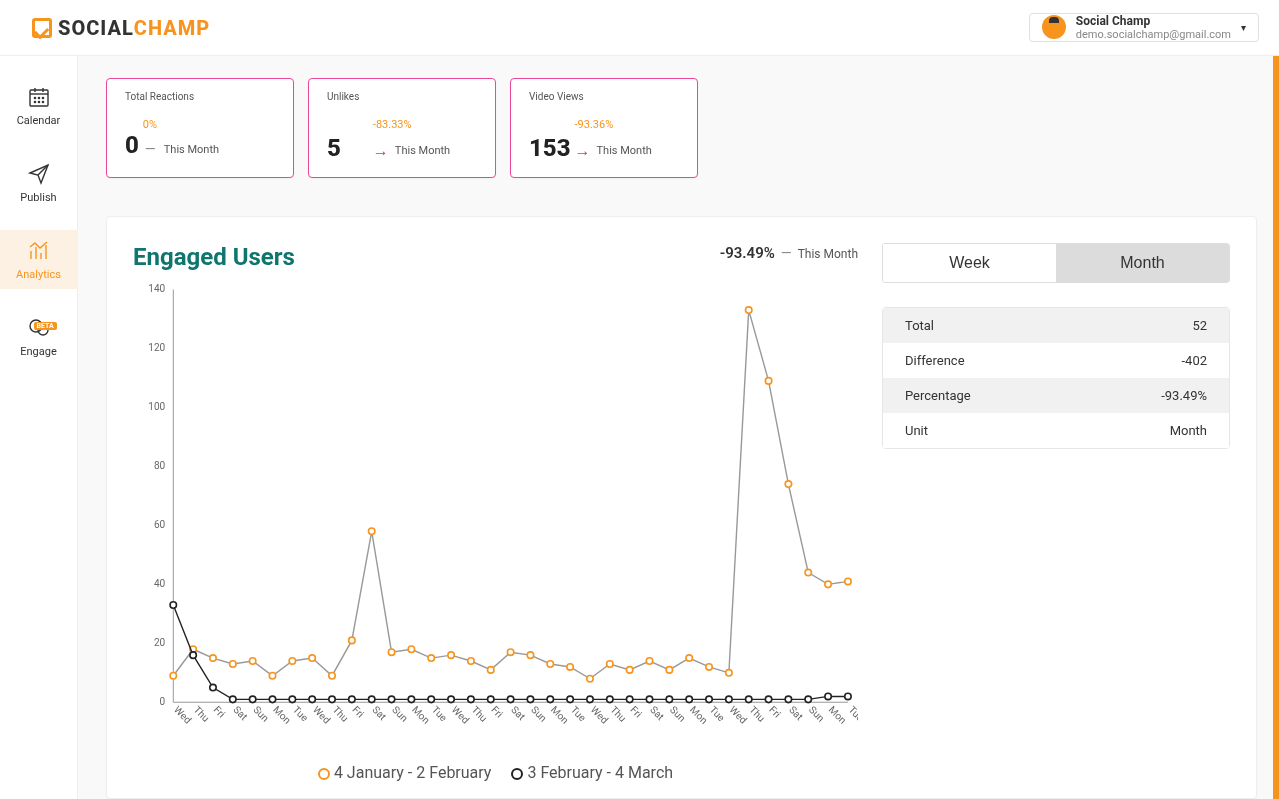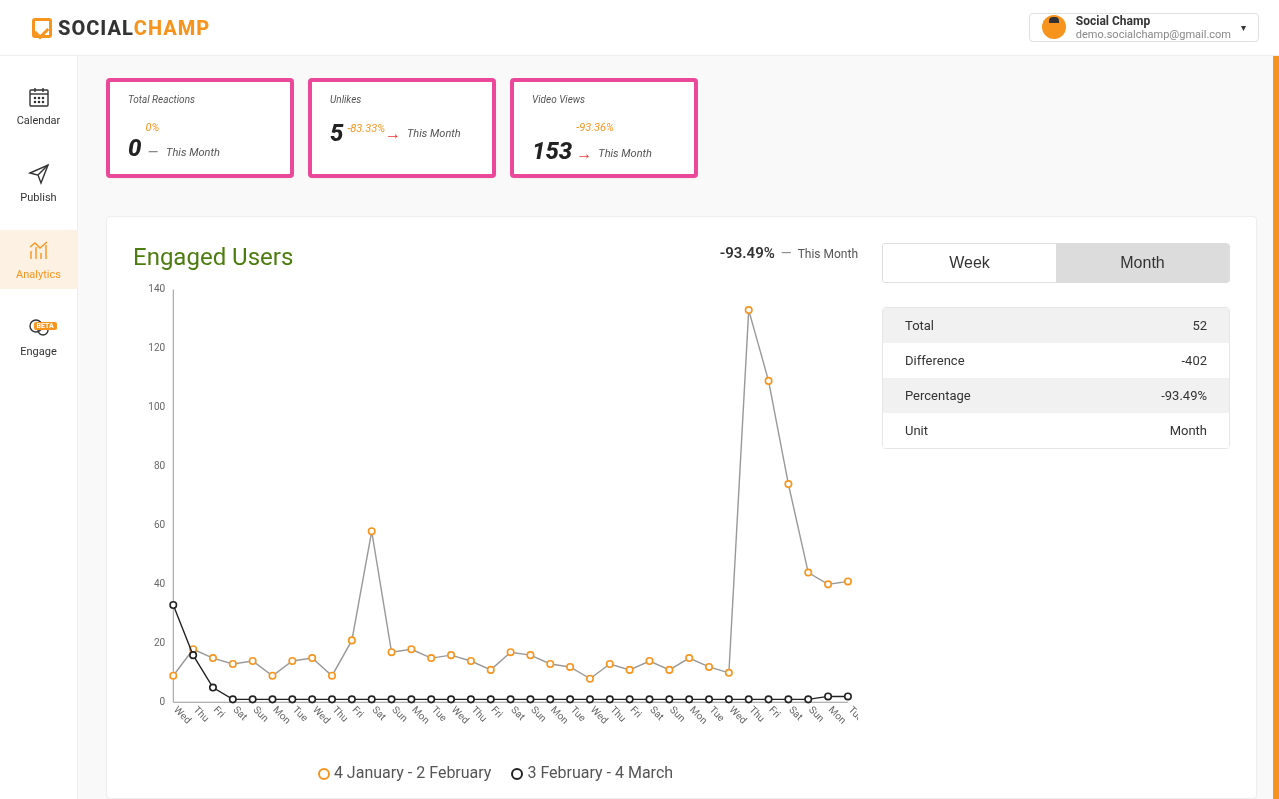--- a/index.html
+++ b/index.html
@@ -27,32 +27,32 @@
 .side-item.active .ic svg { stroke:#f7941e; fill:#f7941e; }
 .side-item .ic svg { stroke:#333; fill:none; stroke-width:1.4; }
 .beta-badge { font-size:7px; background:#f7941e; color:#fff; padding:0 3px; border-radius:2px; }
 
 .content { flex:1; background:#f9f9f9; padding:0 22px 22px 28px; overflow-y:auto; position:relative; }
 .content::-webkit-scrollbar { width:10px; }
 .content::-webkit-scrollbar-thumb { background:#f7941e; border-radius:4px; }
 .scroll-edge { position:fixed; right:0; top:56px; bottom:0; width:6px; background:#f7941e; }
 
 .stat-row { display:flex; gap:14px; margin-top:22px; }
-.stat-card { background:#fff; border:4px solid #ec4899; border-radius:4px; width:188px; height:100px; padding:12px 18px 10px; box-shadow:0 1px 2px rgba(0,0,0,0.04);font-style:italic;}
+.stat-card { background:#fff; border:1px solid #ec4899; border-radius:4px; width:188px; height:100px; padding:12px 18px 10px; box-shadow:0 1px 2px rgba(0,0,0,0.04);}
 .stat-title { font-size:10px; color:#555; margin-bottom:16px; }
 .stat-body { display:flex; align-items:flex-end; gap:4px; }
 .stat-value { font-size:24px; font-weight:800; color:#222; line-height:1; }
 .stat-delta { font-size:11px; color:#f7941e; display:flex; align-items:center; gap:2px; margin-bottom:10px;}
 .stat-period { font-size:11px; color:#555; margin-left:6px; }
 .delta-line { color:#888; font-size:14px; margin:0 2px; }
 
 .chart-panel { background:#fff; border:1px solid #eee; border-radius:4px; margin-top:38px; padding:26px 26px 16px; display:flex; gap:24px; box-shadow:0 1px 2px rgba(0,0,0,0.03);}
 .chart-left { flex:1; }
 .chart-header { display:flex; justify-content:space-between; align-items:flex-start; }
-.chart-title { font-size:24px; font-weight:400; color:#4d7c0f; }
+.chart-title { font-size:24px; font-weight:700; color:#0f766e; }
 .chart-delta-text { font-size:15px; font-weight:600; }
 .chart-delta-period { font-size:12px; color:#555; font-weight:400; }
 .chart-svg { width:100%; height:480px; }
 
 .chart-right { width:348px; }
 .toggle { display:flex; border:1px solid #ddd; border-radius:3px; overflow:hidden; margin-bottom:24px;}
 .toggle button { flex:1; padding:10px 0; font-size:16px; border:none; background:#fff; cursor:pointer; color:#333;}
 .toggle button.active { background:#dcdcdc; }
 .summary { border:1px solid #e6e6e6; border-radius:4px; }
 .summary-row { display:flex; justify-content:space-between; padding:10px 22px; font-size:13px; }
@@ -150,21 +150,21 @@
                 <span class="delta-line">—</span>
                 <span class="stat-period">This Month</span>
               </span>
           </div>
         </div>
       </div>
       <div class="stat-card">
         <div class="stat-title">Unlikes</div>
         <div class="stat-body">
           <span class="stat-value">5</span>
-          <div style="display:flex;flex-direction:row;">
+          <div style="display:flex;flex-direction:column;margin-left:28px;">
             <span class="stat-delta">
                 <span>-83.33%</span>
               </span>
             <span style="display:flex;align-items:center;">
                 <span class="arrow" style="color:#e33;">→</span>
                 <span class="stat-period">This Month</span>
               </span>
           </div>
         </div>
       </div>

